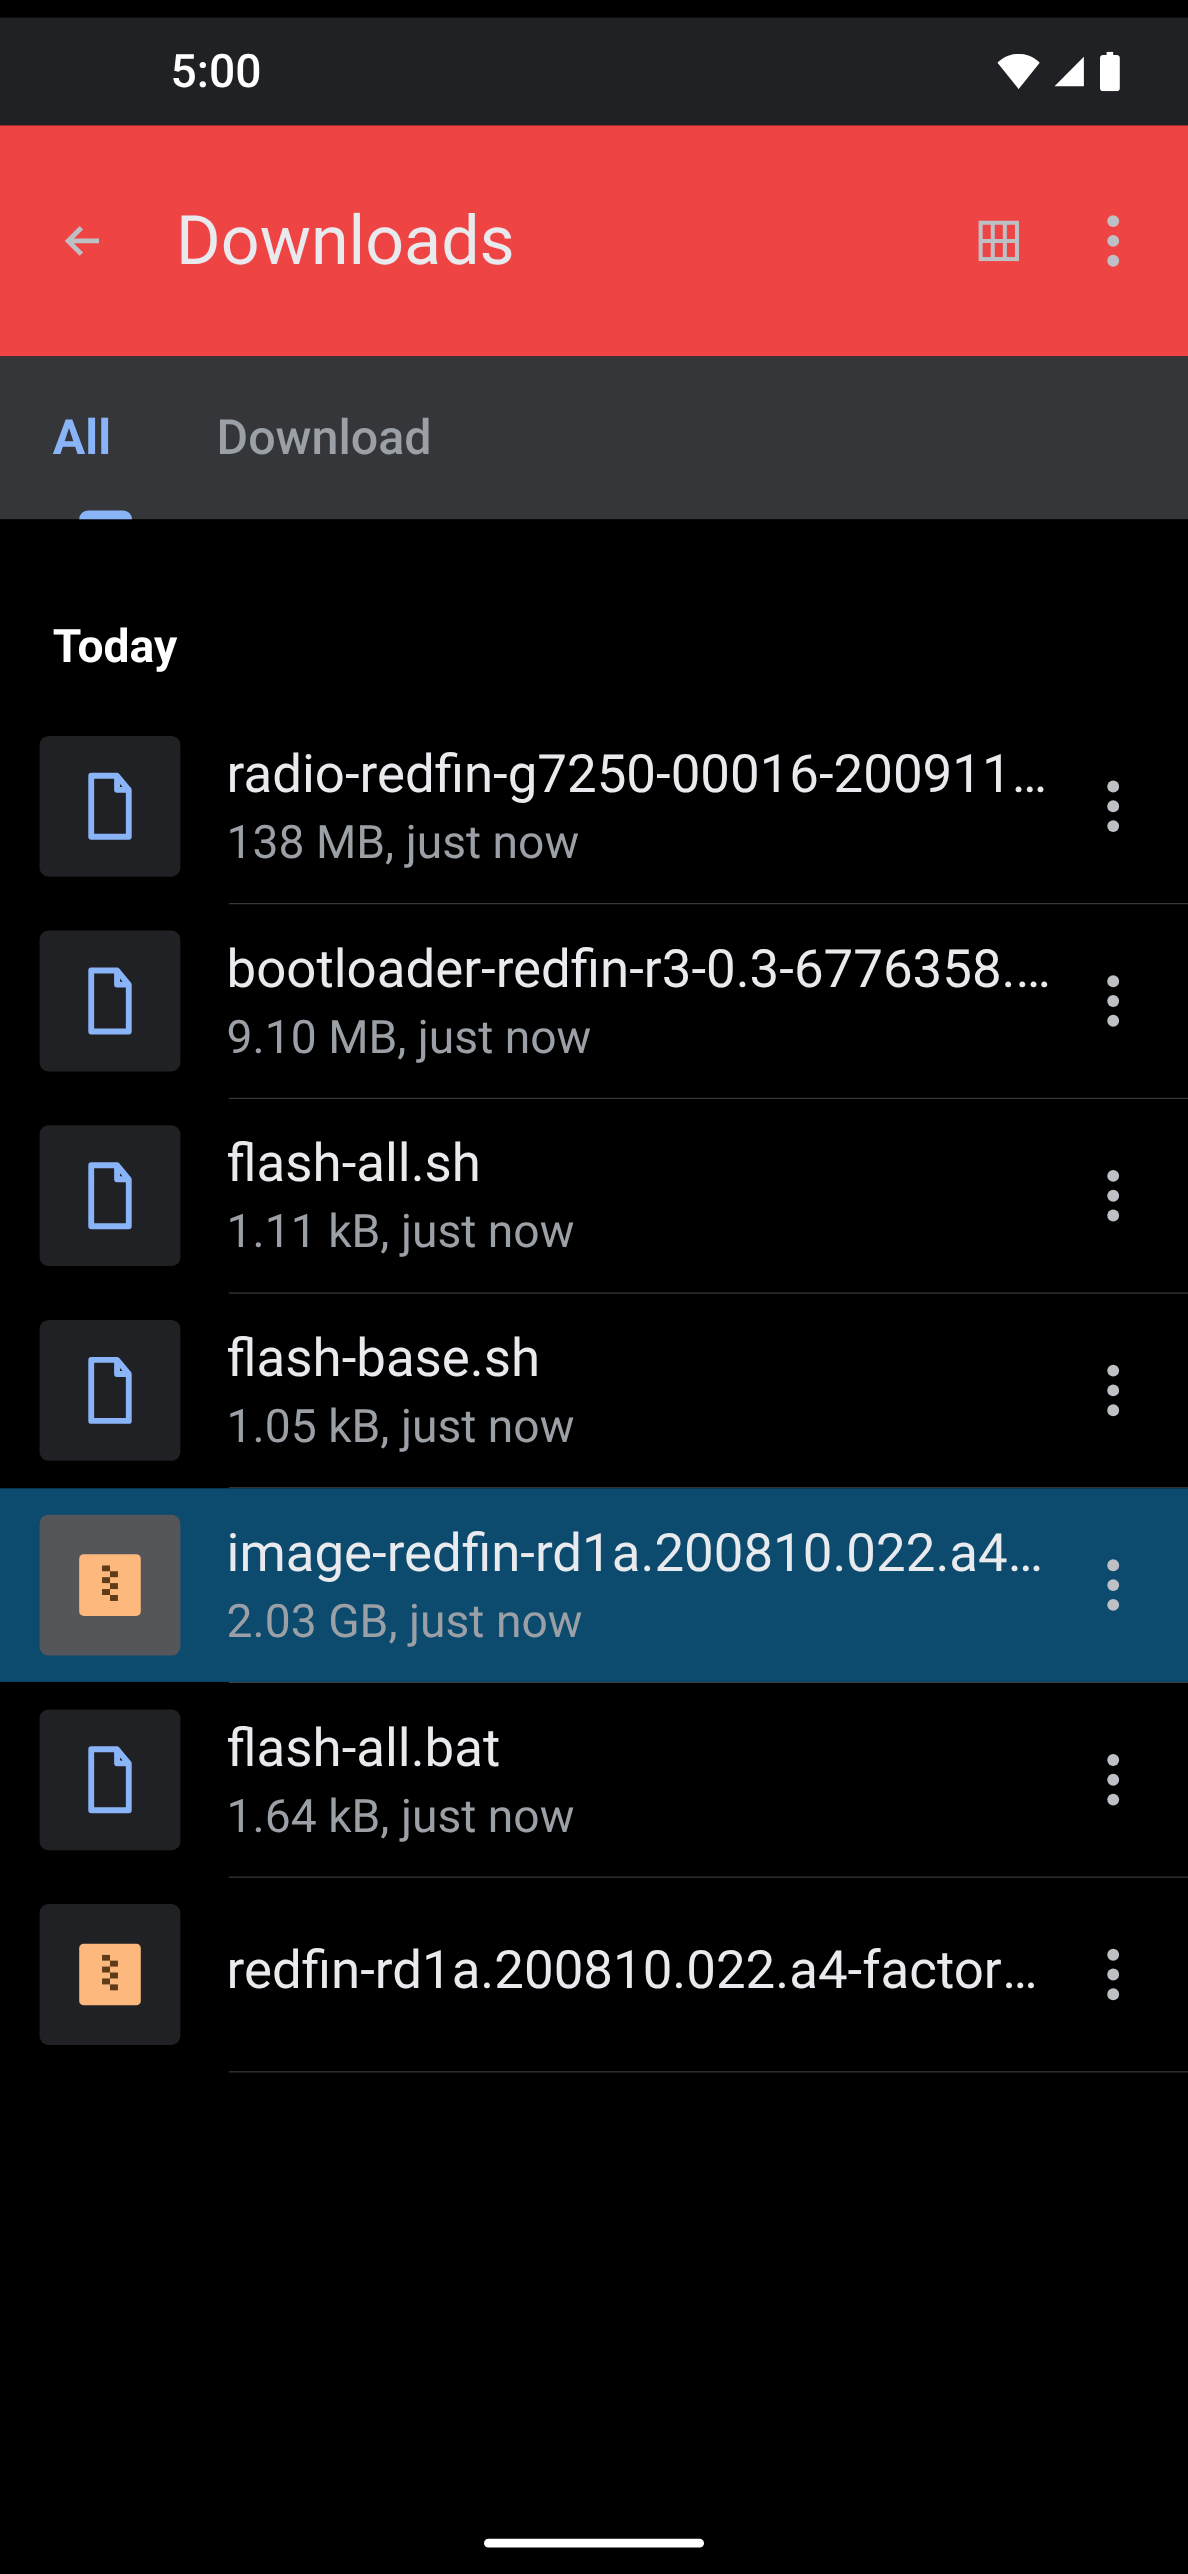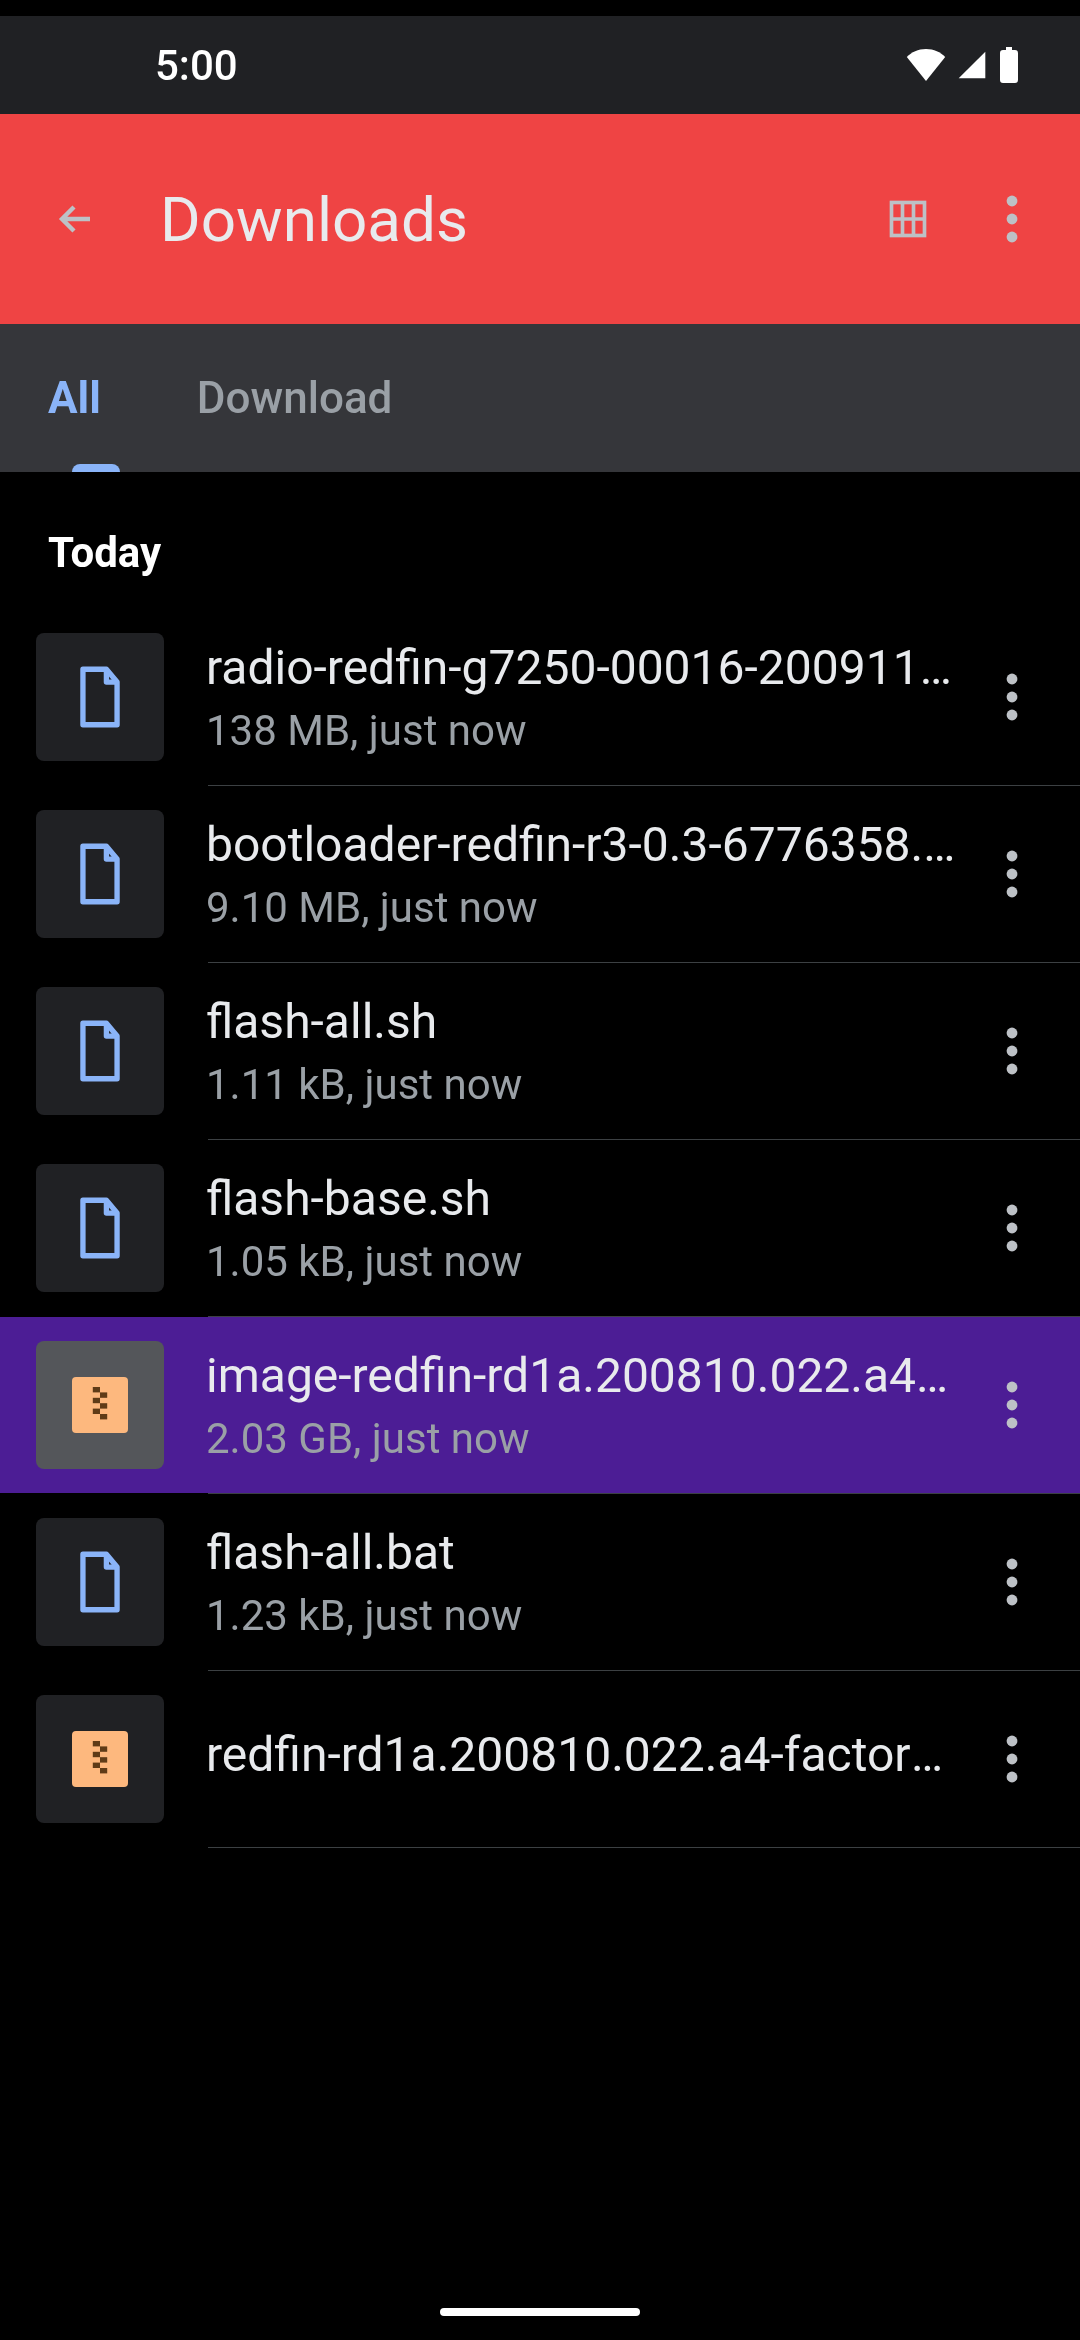--- a/index.html
+++ b/index.html
@@ -85,38 +85,39 @@
       position: absolute;
       bottom: 0;
       left: 72px;
       width: 48px;
       height: 8px;
       background: #8ab4f8;
       border-radius: 8px 8px 0 0;
     }
     .content {
       background: #000;
+      margin-top: 36px;
     }
     .section-header {
       padding: 56px 48px 32px;
       font-size: 42px;
       font-weight: 700;
       color: #fff;
     }
     .file-list {
       
     }
     .file-item {
       display: flex;
       align-items: center;
       padding: 24px 32px 24px 36px;
       position: relative;
     }
     .file-item.highlighted {
-      background: #4c1d95;
+      background: #0c4a6e;
     }
     .file-icon-box {
       width: 128px;
       height: 128px;
       background: #202124;
       border-radius: 8px;
       display: flex;
       align-items: center;
       justify-content: center;
       flex-shrink: 0;
@@ -345,21 +346,21 @@
       <div class="divider"></div>
       <div class="file-item">
         <div class="file-icon-box">
           <svg width="52" height="64" viewBox="0 0 24 30" fill="none" stroke="#8ab4f8" stroke-width="2.5" stroke-linejoin="round">
             <path d="M4 2h11l5 6v20H4z"></path>
             <path d="M15 2v6h5"></path>
           </svg>
         </div>
         <div class="file-info">
           <div class="file-name">flash-all.bat</div>
-          <div class="file-meta">1.23 kB, just now</div>
+          <div class="file-meta">1.64 kB, just now</div>
         </div>
         <div class="more-btn">
           <svg width="12" height="48" viewBox="0 0 6 24">
             <circle fill="#bdc1c6" cx="3" cy="3" r="2.7"></circle>
             <circle fill="#bdc1c6" cx="3" cy="12" r="2.7"></circle>
             <circle fill="#bdc1c6" cx="3" cy="21" r="2.7"></circle>
           </svg>
         </div>
       </div>
       <div class="divider"></div>

